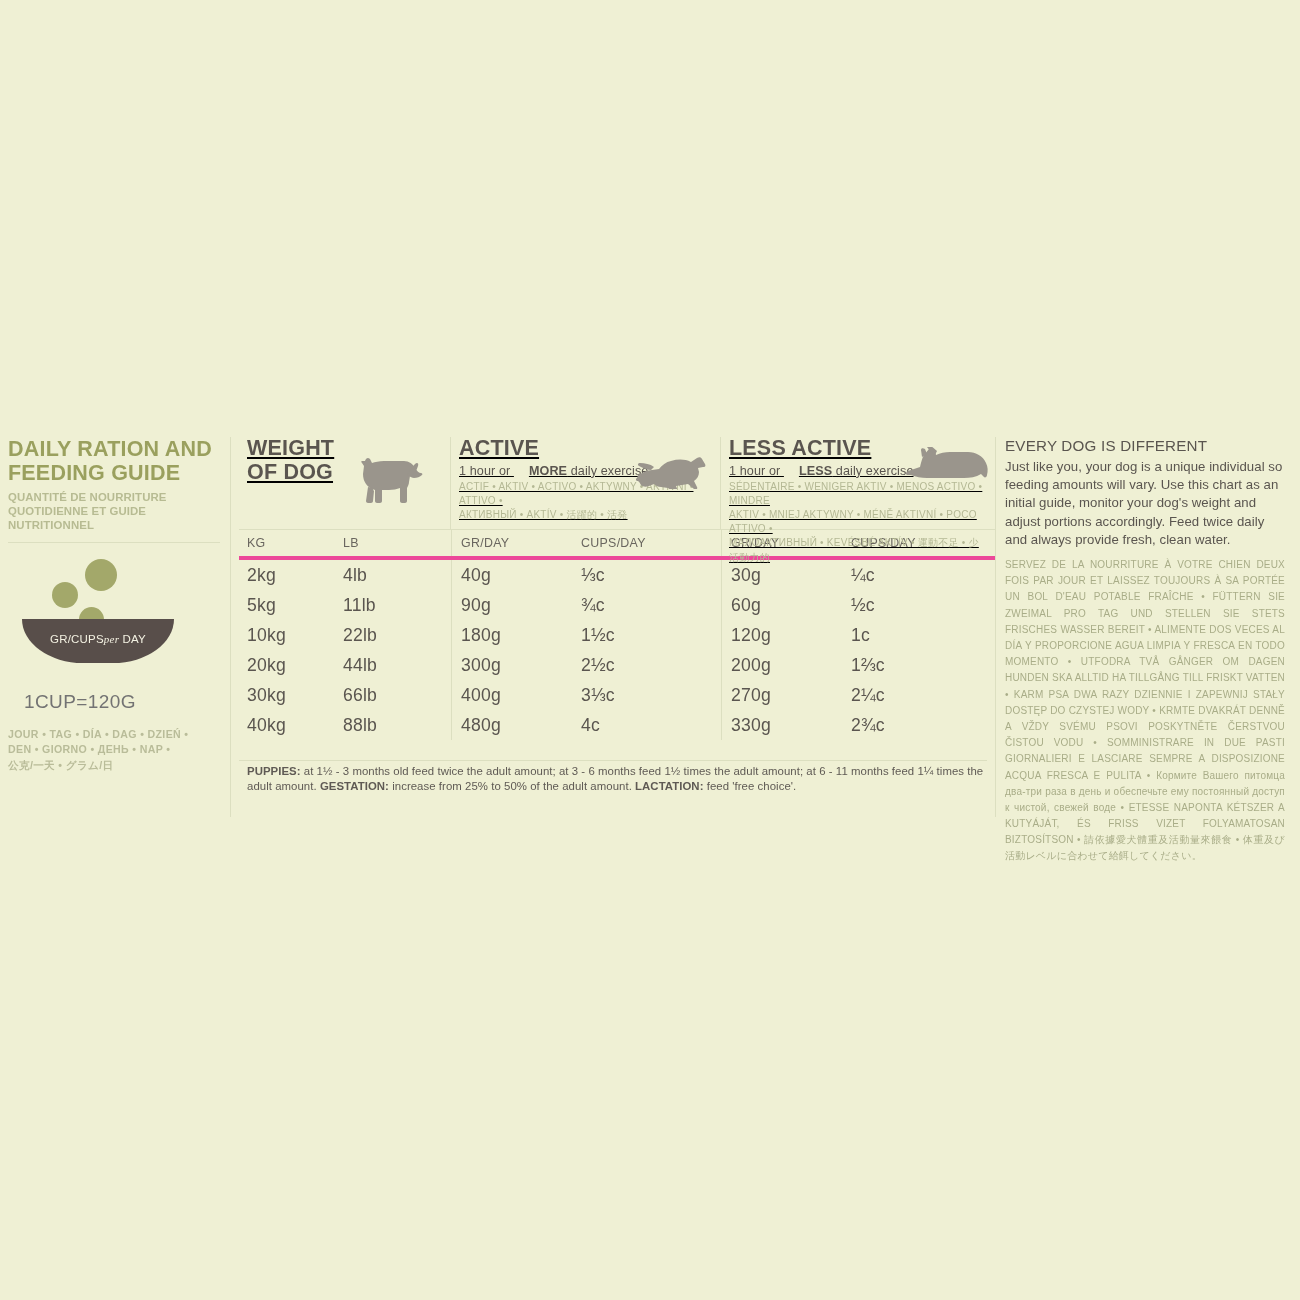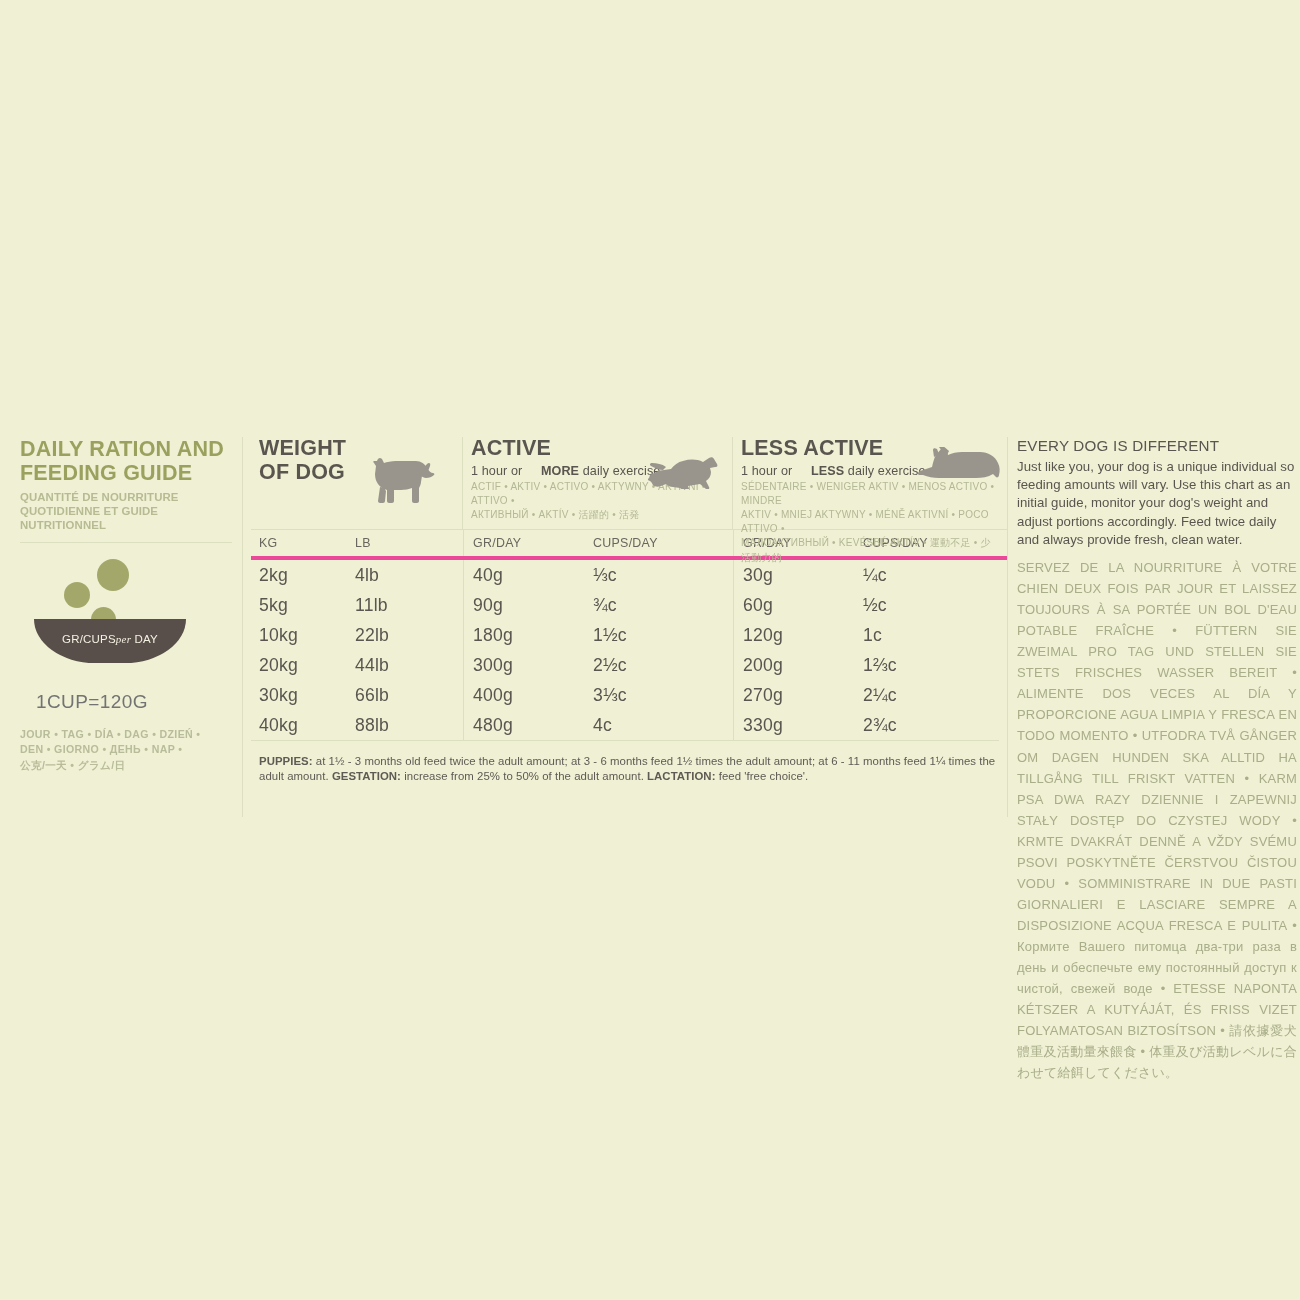--- a/index.html
+++ b/index.html
@@ -10,21 +10,21 @@
     width: 1300px;
     height: 1300px;
     background: #eff0d4;
     font-family: "Liberation Sans", sans-serif;
     -webkit-font-smoothing: antialiased;
     overflow: hidden;
   }
 
   #guide {
     position: absolute;
-    left: 20px;
+    left: 8px;
     top: 437px;
     width: 1277px;
     height: 380px;
     display: flex;
     align-items: stretch;
   }
 
   
   .brand {
     width: 222px;
@@ -114,20 +114,21 @@
   .tablewrap {
     flex: 1 1 auto;
     position: relative;
     padding-left: 8px;
     box-sizing: border-box;
     border-left: 1px solid #dcdfc0;
   }
   .thead {
     display: flex;
     height: 92px;
+    text-decoration: underline;
   }
   .thcell {
     box-sizing: border-box;
     padding-left: 8px;
     position: relative;
   }
   .thcell.weight { width: 212px; flex: 0 0 212px; border-right: 1px solid #dcdfc0; }
   .thcell.active { width: 270px; flex: 0 0 270px; border-right: 1px solid #dcdfc0; }
   .thcell.less   { flex: 1 1 auto; }
 
@@ -192,22 +193,22 @@
     color: #5a554f;
     font-size: 17.6px;
     letter-spacing: 0.2px;
     height: 30px;
     line-height: 31px;
   }
   .trow .colag, .trow .collg { border-left: 1px solid #dcdfc0; }
 
   .footnote {
     border-top: 1px solid #dcdfc0;
-    margin-top: 0;
-    padding-top: 13px;
+    margin-top: 20px;
+    padding-top: 3px;
     padding-left: 8px;
     color: #5f5a54;
     font-size: 11.4px;
     line-height: 1.32;
     letter-spacing: 0.05px;
     max-width: 740px;
   }
   .footnote b { font-weight: bold; }
 
   
@@ -225,21 +226,21 @@
   }
   .right-body {
     color: #5a554f;
     font-size: 13.2px;
     line-height: 1.38;
     margin-top: 4px;
     letter-spacing: 0.05px;
   }
   .right-langs {
     color: #a9ad88;
-    font-size: 13px;
+    font-size: 10px;
     line-height: 1.62;
     margin-top: 8px;
     letter-spacing: 0.2px;
     text-align: justify;
   }
 </style>
 </head>
 <body>
 
 <div id="guide">

